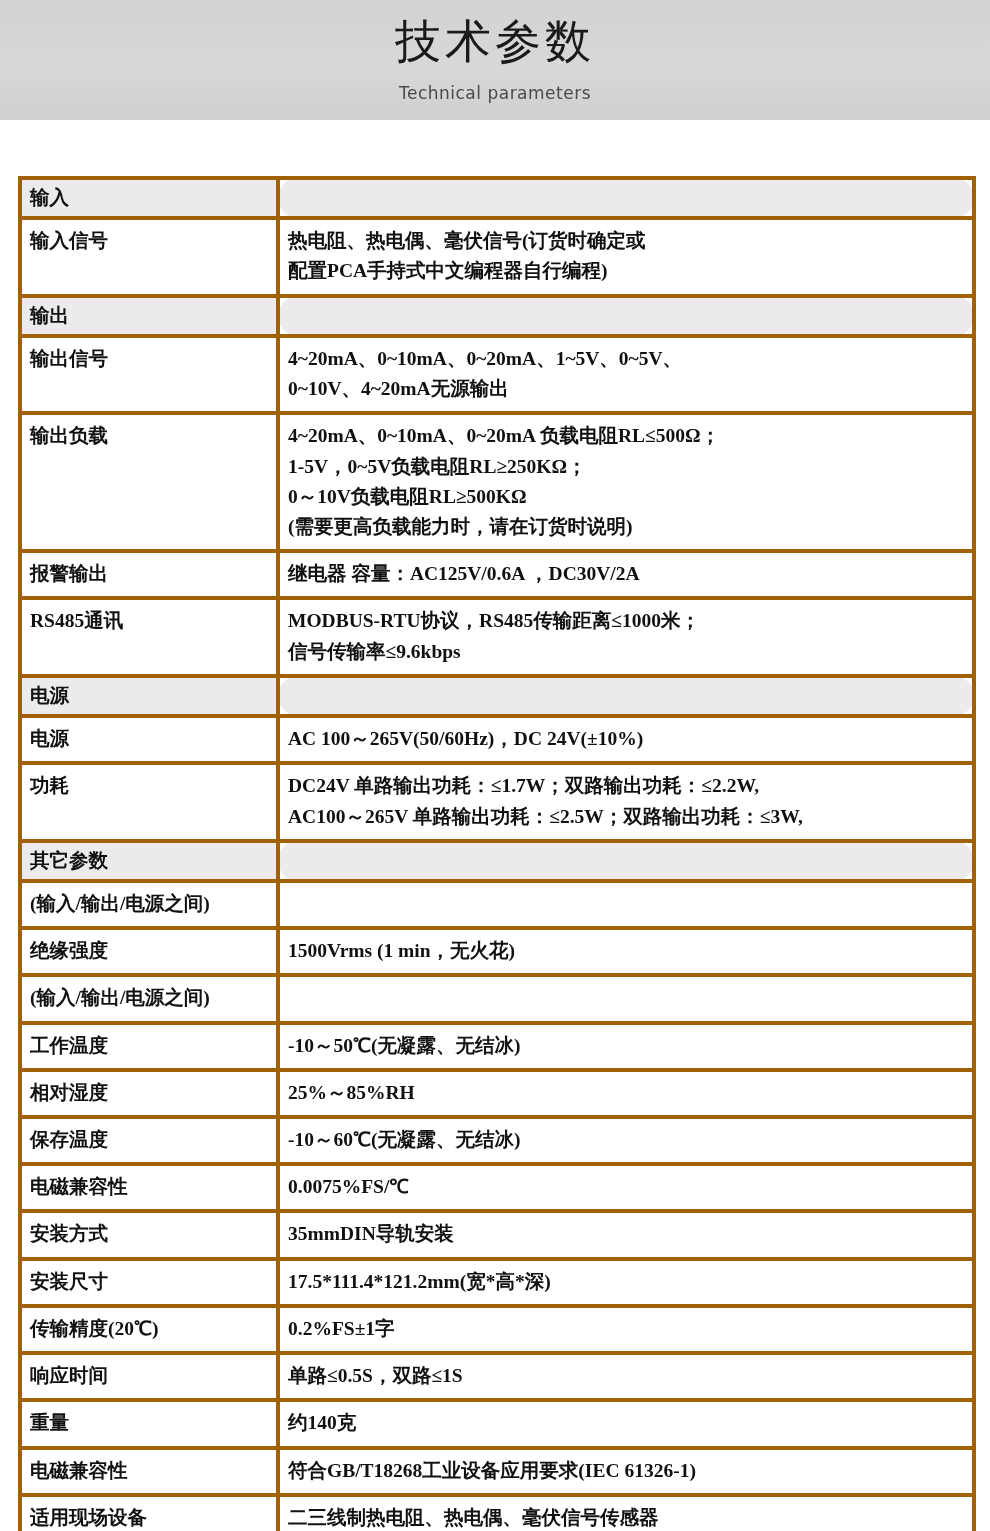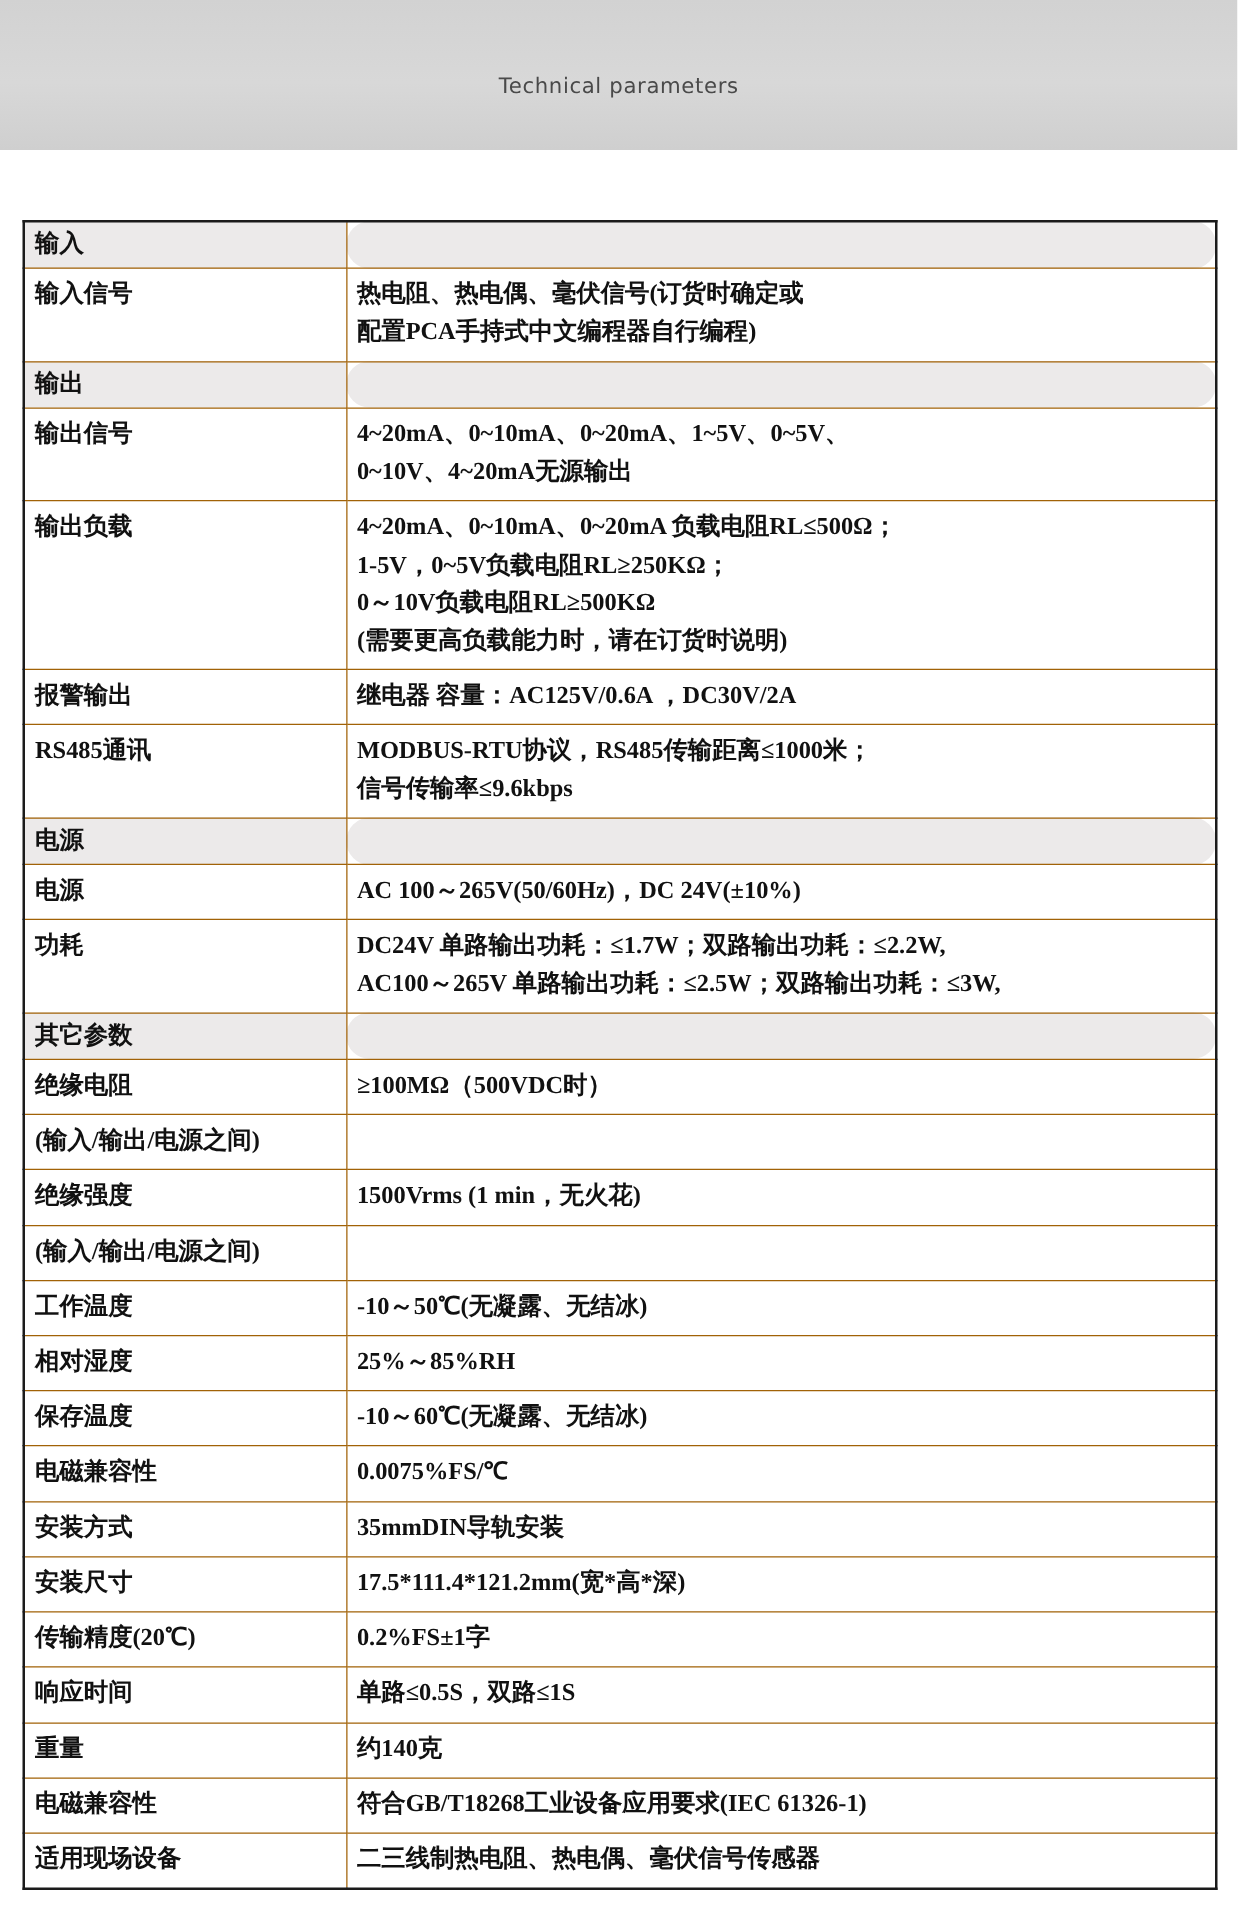--- a/index.html
+++ b/index.html
@@ -45,21 +45,21 @@
   }
   table.spec {
     border-collapse: collapse;
     width: 954px;
     table-layout: fixed;
     border: 2px solid #1b1b1b;
   }
   table.spec col.c1 { width: 258px; }
   table.spec col.c2 { width: 696px; }
   table.spec td {
-    border: 1px solid #a16207;
+    border: 4px solid #a16207;
     vertical-align: top;
     padding: 6px 8px 7px 8px;
     font-size: 19.5px;
     line-height: 1.55;
     color: #111111;
     font-family: "Liberation Serif", serif;
   }
   td.label {
     font-weight: 700;
     white-space: nowrap;
@@ -84,20 +84,21 @@
   td.empty {
     padding: 0;
   }
 </style>
 </head>
 <body>
 
 <div class="page">
 
   <div class="header">
+    <div class="header-title">技术参数</div>
     <div class="header-sub">Technical parameters</div>
   </div>
 
   <div class="table-wrap">
     <table class="spec">
       <colgroup>
         <col class="c1">
         <col class="c2">
       </colgroup>
       <tbody>
@@ -160,26 +161,20 @@
             <td class="value">
               <span class="ln">DC24V 单路输出功耗：≤1.7W；双路输出功耗：≤2.2W,</span>
               <span class="ln">AC100～265V 单路输出功耗：≤2.5W；双路输出功耗：≤3W,</span>
             </td>
           </tr>
           <tr class="section">
             <td class="label">其它参数</td>
             <td class="value empty"></td>
           </tr>
           <tr>
-            <td class="label">绝缘电阻</td>
-            <td class="value">
-              <span class="ln">≥100MΩ（500VDC时）</span>
-            </td>
-          </tr>
-          <tr>
             <td class="label">(输入/输出/电源之间)</td>
             <td class="value empty"></td>
           </tr>
           <tr>
             <td class="label">绝缘强度</td>
             <td class="value">
               <span class="ln">1500Vrms (1 min，无火花)</span>
             </td>
           </tr>
           <tr>

